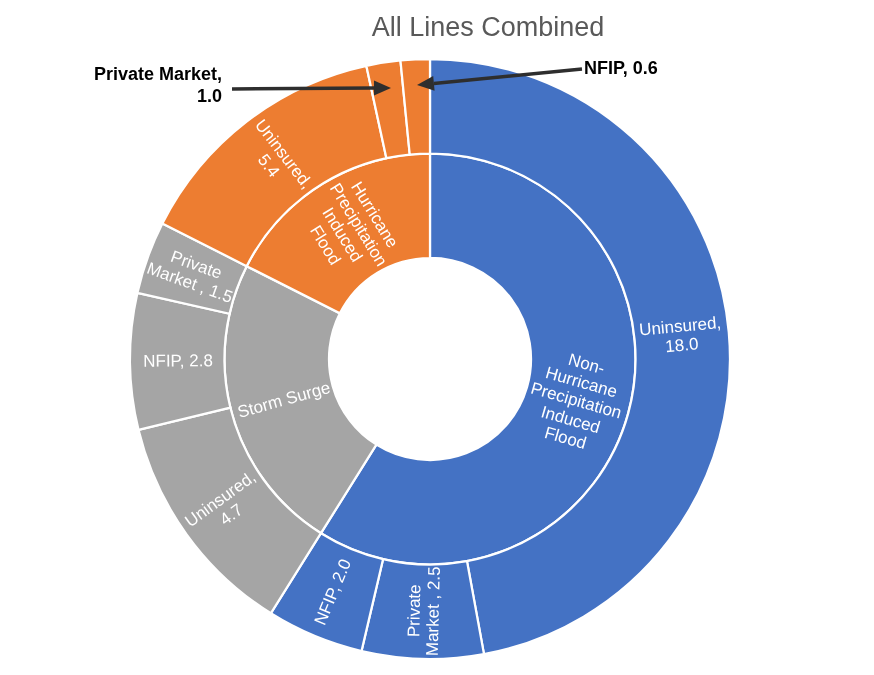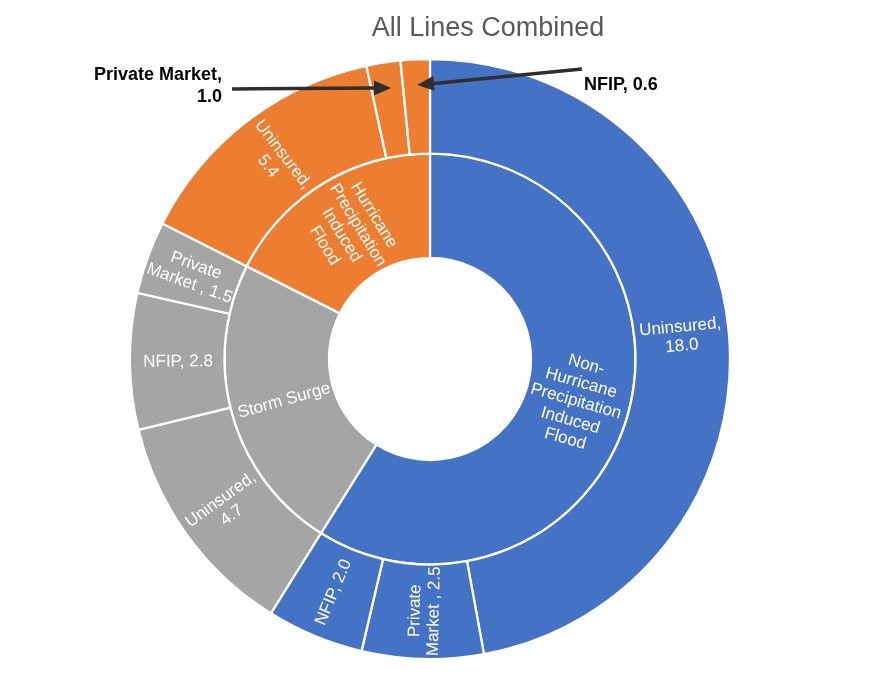--- a/index.html
+++ b/index.html
@@ -10,21 +10,21 @@
   .stage svg{position:absolute;left:0;top:0;}
   .chart-title{
     position:absolute;left:460px;top:12px;transform:translateX(-50%);
     font-size:27px;font-weight:400;color:#595959;white-space:nowrap;margin-left:28px;
   }
   .callout{
     position:absolute;font-size:18px;font-weight:700;color:#000000;
     line-height:1.22;white-space:pre-line;
   }
   .callout-pm{left:62px;top:64px;width:160px;text-align:right;}
-  .callout-nfip{left:584px;top:74px;text-align:right;}
+  .callout-nfip{left:584px;top:58px;text-align:right;}
   .labels-layer{position:absolute;left:0;top:0;width:874px;height:675px;pointer-events:none;}
   .slice-label{
     position:absolute;color:#ffffff;font-size:17px;line-height:1.13;
     text-align:center;font-weight:400;
   }
 </style>
 </head>
 <body>
 
 <div class="stage">

